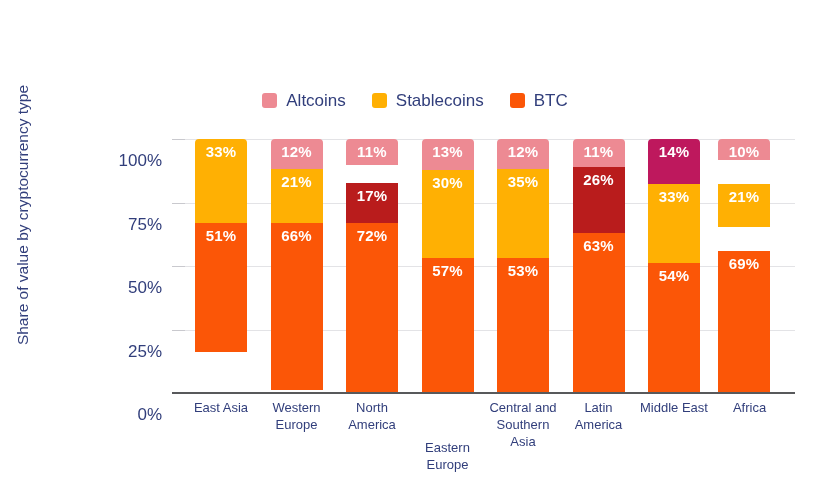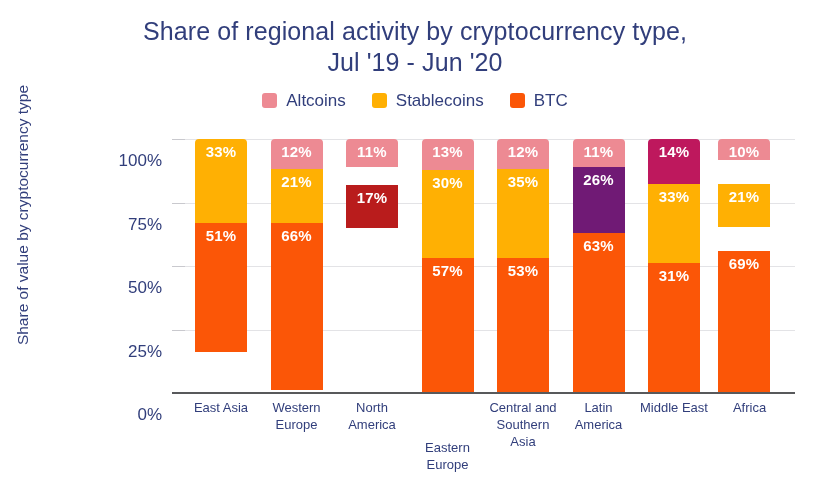--- a/index.html
+++ b/index.html
@@ -168,24 +168,20 @@
     color: #313e7b;
     font-size: 13px;
     line-height: 17px;
   }
 </style>
 </head>
 <body>
 
 <div id="chart-root">
 
-  <div class="chart-title">
-    <span>Share of regional activity by cryptocurrency type,</span>
-    <span class="line2">Jul '19 - Jun '20</span>
-  </div>
 
   <div class="legend" id="legend">
       <div class="legend-item">
         <span class="legend-swatch" style="background: rgb(237, 138, 147);"></span>
         <span class="legend-label">Altcoins</span>
       </div>
       <div class="legend-item">
         <span class="legend-swatch" style="background: rgb(255, 176, 3);"></span>
         <span class="legend-label">Stablecoins</span>
       </div>
@@ -245,20 +241,23 @@
           <span class="seg-label">66%</span>
         </div>
       </div>
       <div class="bar" style="left: 161px;">
         <div class="seg" style="background: rgb(237, 138, 147); height: 27.94px;">
           <span class="seg-label">11%</span>
         </div>
         <div class="seg" style="background: #b91c1c; height: 43.18px; margin-top: 18px;">
           <span class="seg-label">17%</span>
         </div>
+        <div class="seg" style="background: rgb(251, 86, 7); height: 182.88px;">
+          <span class="seg-label">72%</span>
+        </div>
       </div>
       <div class="bar" style="left: 236.5px;">
         <div class="seg" style="background: rgb(237, 138, 147); height: 33.02px;">
           <span class="seg-label">13%</span>
         </div>
         <div class="seg" style="background: rgb(255, 176, 3); height: 94px; padding-left: 45px;">
           <span class="seg-label">30%</span>
         </div>
         <div class="seg" style="background: rgb(251, 86, 7); height: 144.78px;">
           <span class="seg-label">57%</span>
@@ -272,36 +271,36 @@
           <span class="seg-label">35%</span>
         </div>
         <div class="seg" style="background: rgb(251, 86, 7); height: 134.62px;">
           <span class="seg-label">53%</span>
         </div>
       </div>
       <div class="bar" style="left: 387.5px;">
         <div class="seg" style="background: rgb(237, 138, 147); height: 27.94px;">
           <span class="seg-label">11%</span>
         </div>
-        <div class="seg" style="background: #701a75; height: 66.04px;">
+        <div class="seg" style="background: #b91c1c; height: 66.04px;">
           <span class="seg-label">26%</span>
         </div>
         <div class="seg" style="background: rgb(251, 86, 7); height: 160.02px;">
           <span class="seg-label">63%</span>
         </div>
       </div>
       <div class="bar" style="left: 463px;">
         <div class="seg" style="background: #be185d; height: 47px;">
           <span class="seg-label">14%</span>
         </div>
         <div class="seg" style="background: rgb(255, 176, 3); height: 83.82px;">
           <span class="seg-label">33%</span>
         </div>
         <div class="seg" style="background: rgb(251, 86, 7); height: 137.16px;">
-          <span class="seg-label">31%</span>
+          <span class="seg-label">54%</span>
         </div>
       </div>
       <div class="bar" style="left: 533px; gap: 24px;">
         <div class="seg" style="background: rgb(237, 138, 147); height: 25.4px;">
           <span class="seg-label">10%</span>
         </div>
         <div class="seg" style="background: rgb(255, 176, 3); height: 53.34px;">
           <span class="seg-label">21%</span>
         </div>
         <div class="seg" style="background: rgb(251, 86, 7); height: 175.26px;">

